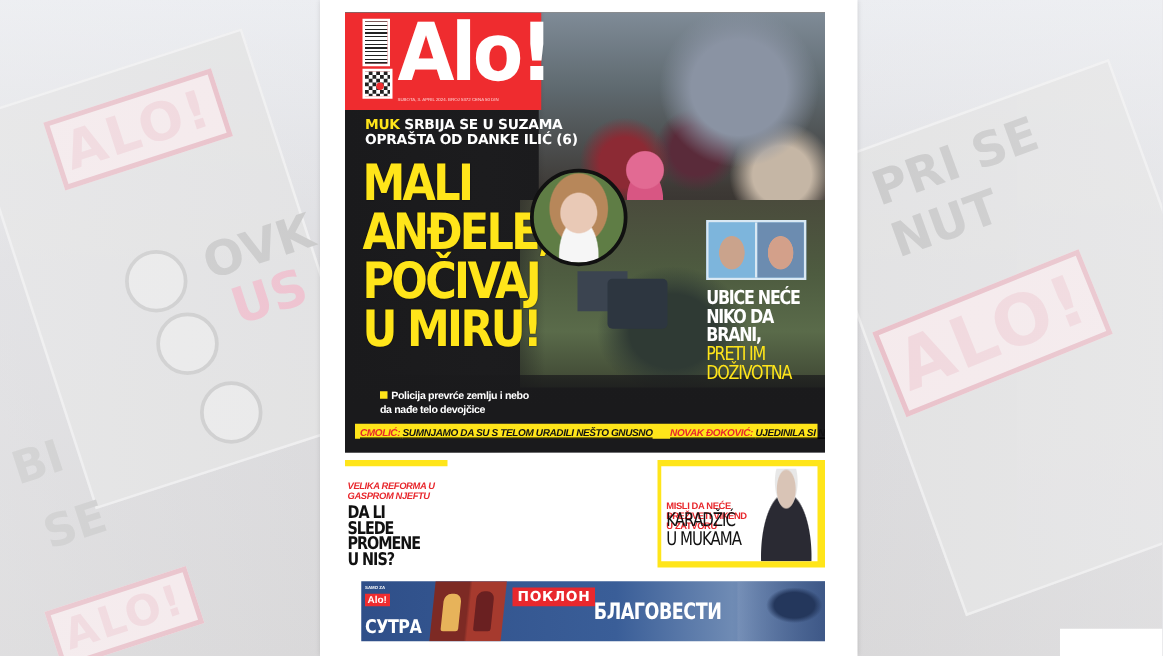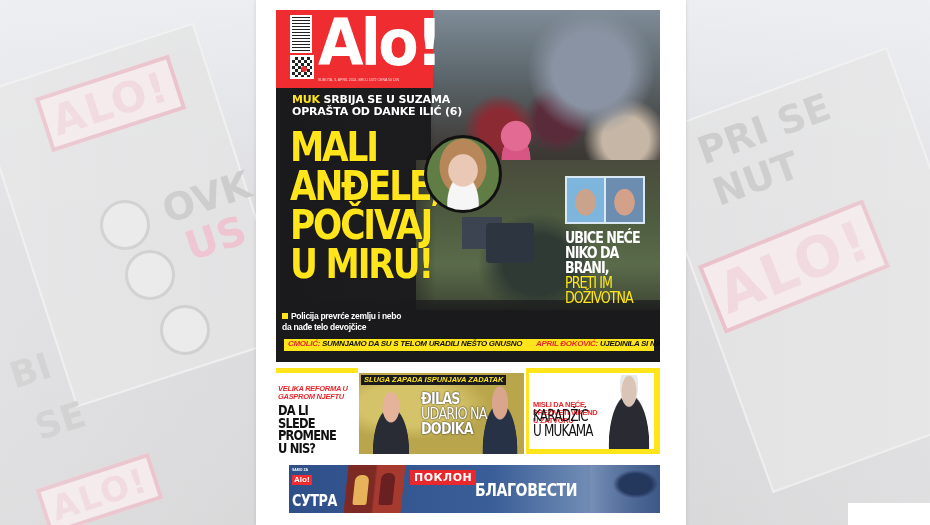--- a/index.html
+++ b/index.html
@@ -153,33 +153,33 @@
     .mug-2 { background: radial-gradient(ellipse at 50% 55%, #d3a08a 0 38%, transparent 40%), #6c8cb0; }
     .side-head {
       position: absolute; left: 289px; top: 221px; width: 92px;
       color: #fff; font-family: "DejaVu Sans", sans-serif; font-weight: bold;
       font-size: 15.5px; line-height: 15px; letter-spacing: -1.2px;
       transform: scaleX(0.82); transform-origin: left;
     }
     .side-head .yl { color: #ffe51a; font-weight: normal; }
 
     .bullets {
-      position: absolute; left: 6px; top: 301px; width: 366px;
+      position: absolute; left: 28px; top: 301px; width: 366px;
       display: flex; gap: 18px;
       color: #fff; font-size: 8.5px; line-height: 11px; font-weight: bold; flex-direction: column;
     }
     .bullet { letter-spacing: -0.3px; }
     .bullet .sq { display: inline-block; width: 6px; height: 6px; background: #ffe51a; margin-right: 3px; }
     .b1 { width: 120px; }
     .b2 { flex: 1; }
 
     .strip {
       position: absolute; left: 8px; top: 329px; width: 370px; height: 12px;
-      background: #ffe51a; display: flex; align-items: flex-start;
-      font-size: 8px; font-weight: bold; font-style: italic; white-space: nowrap;
+      background: #ffe51a; display: flex; align-items: flex-end;
+      font-size: 8px; font-weight: bold; font-style: italic; white-space: nowrap; text-decoration: underline;
     }
     .strip .item { padding: 0 4px; color: #111; letter-spacing: -0.3px; }
     .strip .name { color: #e8282d; }
     .strip .sep { width: 2px; height: 12px; background: #1a1a1c; margin: 0 3px; }
 
     
     .teasers { position: absolute; left: 20px; top: 368px; width: 384px; height: 86px; }
     .teaser-1 { position: absolute; left: 0; top: 0; width: 82px; height: 86px; background: #fff; }
     .teaser-1 .bar { position:absolute; left:0; top:0; width:82px; height:5px; background:#ffe51a; }
     .t1-kicker { position:absolute; left:2px; top:17px; color:#e8282d; font-size:7.5px; font-weight:bold; font-style:italic; line-height:8px; letter-spacing:-0.3px; }
@@ -293,47 +293,37 @@
       <div class="bullet b1"><span class="sq"></span><span>Policija prevrće zemlju i nebo da nađe telo devojčice</span></div>
     </div>
 
     <div class="strip">
       <span class="item">
         <span class="name">CMOLIĆ:</span>
         <span>SUMNJAMO DA SU S TELOM URADILI NEŠTO GNUSNO</span>
       </span>
       <span class="sep"></span>
       <span class="item">
-        <span class="name">APRIL ĐOKOVIĆ:</span>
+        <span class="name">NOVAK ĐOKOVIĆ:</span>
         <span>UJEDINILA SI NAS U MOLITVI</span>
       </span>
     </div>
   </div>
 
   <div class="teasers">
     <div class="teaser-1">
       <div class="bar"></div>
       <div class="t1-kicker" style="width:78px;">VELIKA REFORMA U GASPROM NJEFTU</div>
       <div class="t1-head">
         <div>DA LI SLEDE</div>
         <div>PROMENE</div>
         <div>U NIS?</div>
       </div>
     </div>
 
-    <div class="teaser-2">
-      <div class="t2-person-a"></div>
-      <div class="t2-person-b"></div>
-      <div class="t2-kicker">SLUGA ZAPADA ISPUNJAVA ZADATAK</div>
-      <div class="t2-head">
-        <div>ĐILAS</div>
-        <div class="thin">UDARIO NA</div>
-        <div>DODIKA</div>
-      </div>
-    </div>
 
     <div class="teaser-3">
       <div class="inner">
         <div class="t3-person"></div>
         <div class="t3-kicker" style="width:70px;">MISLI DA NEĆE PREŽIVETI VIKEND U ZATVORU</div>
         <div class="t3-head">
           <div>KARADŽIĆ</div>
           <div>U MUKAMA</div>
         </div>
       </div>

